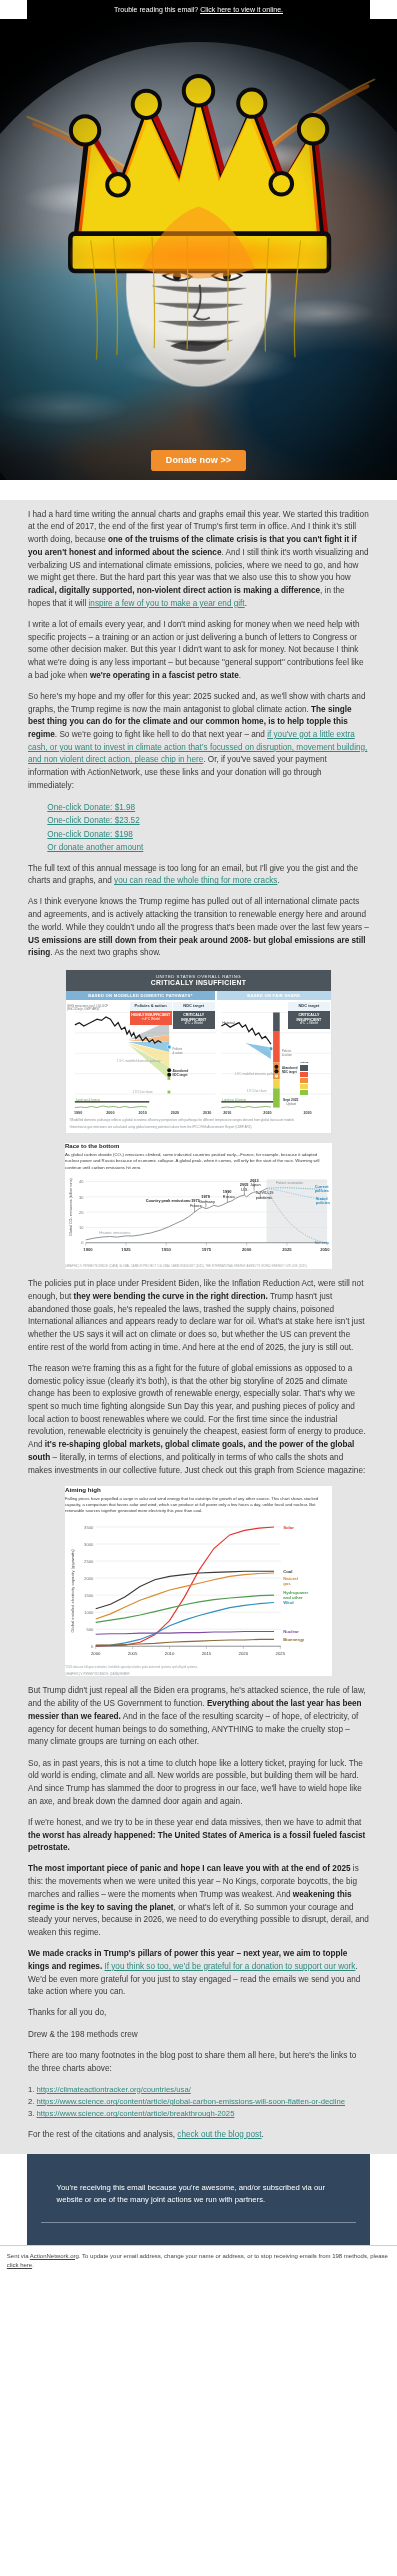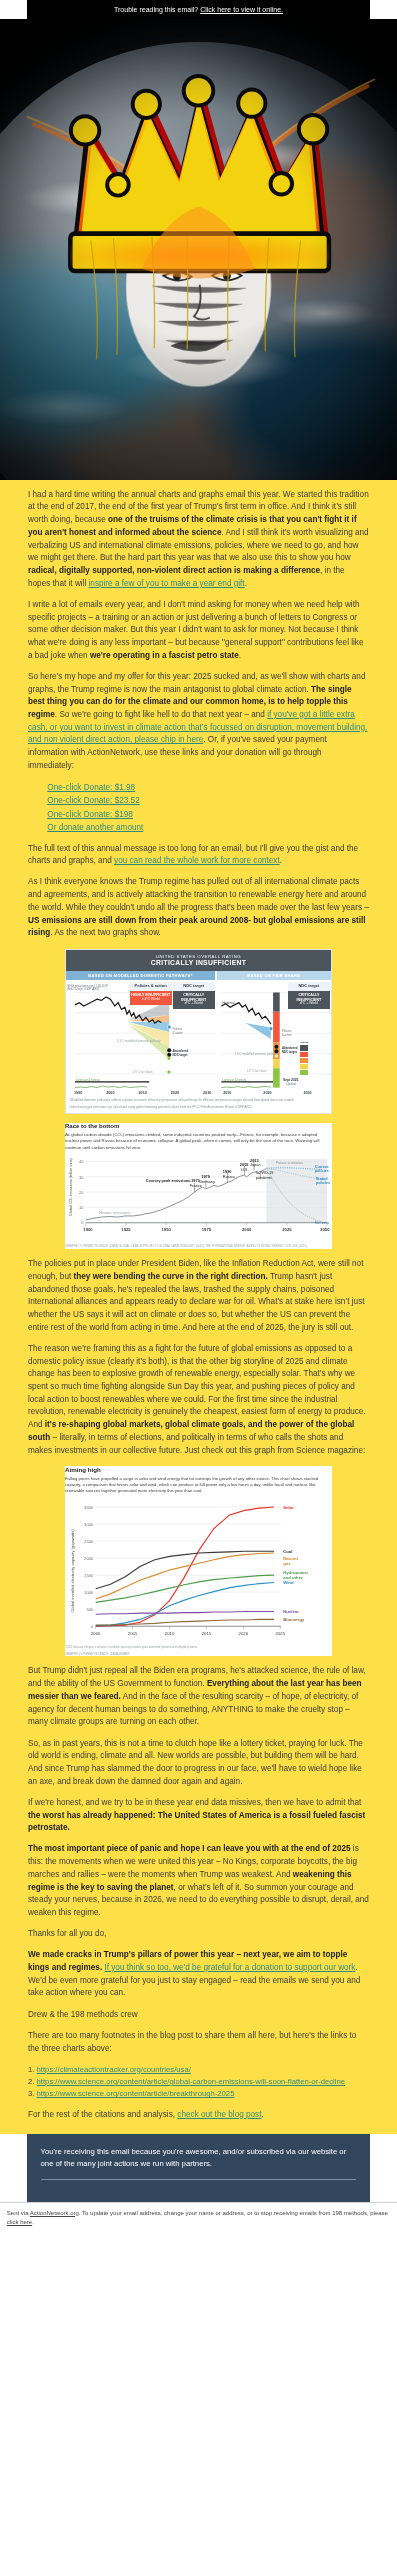--- a/index.html
+++ b/index.html
@@ -80,21 +80,21 @@
     padding:5.1px 14.8px 5.7px;
     border-radius:2.8px;
     text-decoration:none;
     letter-spacing:0.1px;
     border:0;
     cursor:pointer;
     font-family:"Liberation Sans", sans-serif;
   }
 
   
-  .body-wrap { padding:9px 28px 4.5px; background:#fde047; }
+  .body-wrap { padding:9px 28px 4.5px; background:#e5e5e5;margin-top:20px; }
   p.copy {
     font-size:8.2px;
     line-height:1.55;
     color:#3a3a3a;
     margin:0 0 8.5px;
   }
   p.copy b, p.copy strong { color:#1e1e1e; font-weight:bold; }
   a.lnk { color:#2e8a80; text-decoration:underline; }
   .donate-list { margin:0 0 8.5px 19.3px; }
   .donate-list a {
@@ -161,21 +161,21 @@
   .foot-links { margin:0 0 8px 0; }
   .foot-links .fl { font-size:7.7px; line-height:1.6; color:#3a3a3a; }
   .foot-links .fl a { color:#2e8a80; text-decoration:underline; word-break:break-all; }
 
   
   .footer-outer { padding:0 27px; background:#ffffff; }
   .footer {
     background:#32475e; color:#ffffff; padding:11.3px 13.6px 12.5px;
     font-size:7.7px; line-height:1.6;
   }
-  .footer p { margin:0; }
+  .footer p { margin:16px; }
   .footer hr { border:0; border-top:0.6px solid #7e8da0; margin:9px 0; }
   .legal {
     background:#ffffff; color:#444; font-size:6px; line-height:1.6;
     padding:5.7px 6.8px 9px;
     border-top:0.6px solid #cfcfcf;
   }
   .legal a { color:#444; text-decoration:underline; }
 </style>
 </head>
 <body>
@@ -272,20 +272,23 @@
         <path d="M404 384 q-4 112 -2 200"></path>
           <path d="M474 386 q-8 114 -6 200"></path>
         <path d="M530 390 q-14 118 -10 206"></path>
       </g>
       <path d="M250 440 q40 -90 100 -110 q60 20 100 110 q-100 34 -200 0z" fill="#ff8f1a" opacity=".55"></path>
     </g>
   </svg>
 
   <div class="hero-vignette"></div>
 
+  <div class="donate-cta">
+    <a class="donate-btn" href="#">Donate now &gt;&gt;</a>
+  </div>
 </div>
 
 <div class="body-wrap">
 
   <p class="copy">
     <span>I had a hard time writing the annual charts and graphs email this year. We started this tradition at the end of 2017, the end of the first year of Trump's first term in office. And I think it’s still worth doing, because </span><b>one of the truisms of the climate crisis is that you can't fight it if you aren't honest and informed about the science</b><span>. And I still think it's worth visualizing and verbalizing US and international climate emissions, policies, where we need to go, and how we might get there. But the hard part this year was that we also use this to show you how </span><b>radical, digitally supported, non-violent direct action is making a difference</b><span>, in the hopes that it will </span><a class="lnk" href="#">inspire a few of you to make a year end gift</a><span>.</span>
   </p>
 
   <p class="copy">
     <span>I write a lot of emails every year, and I don't mind asking for money when we need help with specific projects – a training or an action or just delivering a bunch of letters to Congress or some other decision maker. But this year I didn't want to ask for money. Not because I think what we're doing is any less important – but because "general support" contributions feel like a bad joke when </span><b>we're operating in a fascist petro state</b><span>.</span>
@@ -296,21 +299,21 @@
   </p>
 
   <div class="donate-list">
     <a href="#">One-click Donate: $1.98</a>
     <a href="#">One-click Donate: $23.52</a>
     <a href="#">One-click Donate: $198</a>
     <a href="#">Or donate another amount</a>
   </div>
 
   <p class="copy">
-    <span>The full text of this annual message is too long for an email, but I'll give you the gist and the charts and graphs, and </span><a class="lnk" href="#">you can read the whole work for more context</a><span>.</span>
+    <span>The full text of this annual message is too long for an email, but I'll give you the gist and the charts and graphs, and </span><a class="lnk" href="#">you can read the whole thing for more cracks</a><span>.</span>
   </p>
 
   <p class="copy">
     <span>As I think everyone knows the Trump regime has pulled out of all international climate pacts and agreements, and is actively attacking the transition to renewable energy here and around the world. While they couldn't undo all the progress that's been made over the last few years – </span><b>US emissions are still down from their peak around 2008- but global emissions are still rising</b><span>. As the next two graphs show.</span>
   </p>
 
   <div class="figure">
     <div class="cat">
       <div class="cat-head">
         <div class="sub">UNITED STATES OVERALL RATING</div>
@@ -645,25 +648,25 @@
   <p class="copy">So, as in past years, this is not a time to clutch hope like a lottery ticket, praying for luck. The old world is ending, climate and all. New worlds are possible, but building them will be hard. And since Trump has slammed the door to progress in our face, we'll have to wield hope like an axe, and break down the damned door again and again.</p>
 
   <p class="copy">
     <span>If we're honest, and we try to be in these year end data missives, then we have to admit that </span><b>the worst has already happened: The United States of America is a fossil fueled fascist petrostate.</b>
   </p>
 
   <p class="copy">
     <b>The most important piece of panic and hope I can leave you with at the end of 2025</b><span> is this: the movements when we were united this year – No Kings, corporate boycotts, the big marches and rallies – were the moments when Trump was weakest. And </span><b>weakening this regime is the key to saving the planet</b><span>, or what's left of it. So summon your courage and steady your nerves, because in 2026, we need to do everything possible to disrupt, derail, and weaken this regime.</span>
   </p>
 
+  <p class="copy">
+    <b>We made cracks in Trump's pillars of power this year – next year, we aim to topple kings and regimes. </b><a class="lnk" href="#">If you think so too, we'd be grateful for a donation to support our work</a><span>. We'd be even more grateful for you just to stay engaged – read the emails we send you and take action where you can.</span>
+  </p>
+
   <p class="copy">Thanks for all you do,</p>
-
-  <p class="copy">
-    <b>We made cracks in Trump's pillars of power this year – next year, we aim to topple kings and regimes. </b><a class="lnk" href="#">If you think so too, we'd be grateful for a donation to support our work</a><span>. We'd be even more grateful for you just to stay engaged – read the emails we send you and take action where you can.</span>
-  </p>
   <p class="copy">Drew &amp; the 198 methods crew</p>
 
   <p class="copy">There are too many footnotes in the blog post to share them all here, but here's the links to the three charts above:</p>
 
   <div class="foot-links">
     <div class="fl">1. <a href="#">https://climateactiontracker.org/countries/usa/</a></div>
     <div class="fl">2. <a href="#">https://www.science.org/content/article/global-carbon-emissions-will-soon-flatten-or-decline</a></div>
     <div class="fl">3. <a href="#">https://www.science.org/content/article/breakthrough-2025</a></div>
   </div>
 

